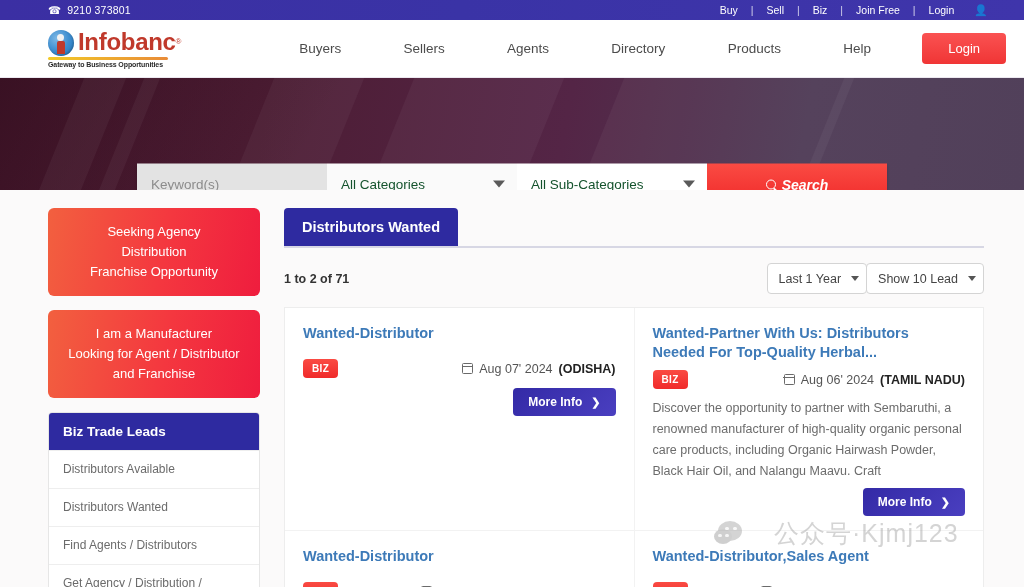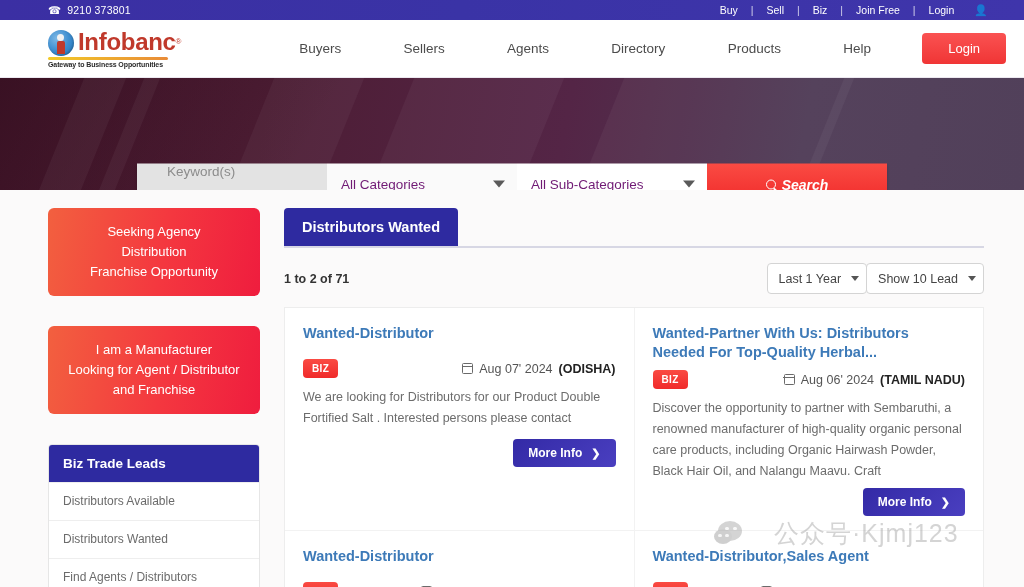--- a/index.html
+++ b/index.html
@@ -70,43 +70,43 @@
   .s4{left:390px; top:-40px; width:150px; height:200px; background:rgba(255,255,255,.022);}
   .s5{left:600px; top:-40px; width:230px; height:200px; background:rgba(255,255,255,.05);}
   .s6{left:820px; top:-40px; width:260px; height:200px; background:rgba(255,255,255,.035);}
   .hero-dark{position:absolute; left:0; top:0; width:430px; height:112px;
     background:linear-gradient(120deg, rgba(40,8,22,.55), rgba(40,8,22,0) 70%);}
   .searchbar{
     position:absolute; left:137px; top:106px; transform:translateY(-50%);
     width:750px; height:41px; display:flex; align-items:stretch;
     box-shadow:0 1px 3px rgba(0,0,0,.18);
   }
-  .sb-key{flex:0 0 190px; background:#e3e3e3; display:flex; padding:0 30px;}
+  .sb-key{flex:0 0 190px; background:#e3e3e3; display:flex; align-items:center; padding:0 14px;}
   .sb-key span{color:#8c8c8c; font-size:13.5px;}
   .sb-sel{background:#fafafa; display:flex; align-items:center; justify-content:space-between; padding:0 12px 0 14px;}
   .sb-sel.a{flex:0 0 190px;}
   .sb-sel.b{flex:0 0 190px; background:#fff;}
-  .sb-sel span{color:#701a75; font-size:13.5px;}
+  .sb-sel span{color:#14532d; font-size:13.5px;}
   .chev{width:0;height:0;border-left:6px solid transparent;border-right:6px solid transparent;border-top:7px solid #5a5a5a;}
   .sb-btn{
     flex:1; background:linear-gradient(180deg,#fa4b43 0%,#f02a2a 100%);
     color:#fff; display:flex; align-items:center; justify-content:center; gap:6px;
     font-size:14px; font-weight:bold; border:none; cursor:pointer; font-family:inherit;font-style:italic;
   }
   .mag{width:10px;height:10px;border:1.8px solid #fff;border-radius:50%;position:relative;display:inline-block;}
   .mag:after{content:"";position:absolute;right:-4px;bottom:-3px;width:6px;height:1.8px;background:#fff;transform:rotate(45deg);}
 
   
   .page{display:flex; padding:18px 40px 0 48px; gap:24px;}
 
   
   .sidebar{width:212px; flex:none;}
   .promo{
     border-radius:6px; color:#fff; text-align:center; font-size:13px; line-height:20px;
-    padding:14px 10px; margin-bottom:30px;
+    padding:14px 10px; margin-bottom:14px;
     background:linear-gradient(100deg,#f2603f 0%,#f4373f 55%,#ef1d3e 100%);
   }
   .panel{border:1px solid #e6e6e6; border-radius:4px; overflow:hidden; background:#fff;}
   .panel-head{
     background:#2e2aa0; color:#fff; font-size:13.5px; font-weight:bold;
     padding:11px 14px;
   }
   .panel-item{
     padding:10px 14px; font-size:12px; color:#6b6b6b;
     border-top:1px solid #eeeeee; line-height:17px;
@@ -291,21 +291,20 @@
       <div class="card">
         <a class="card-title" href="#">Wanted-Distributor</a>
         <div class="meta">
           <span class="biz">BIZ</span>
           <span class="meta-right">
             <span class="cal"></span>
             <span>Aug 07' 2024</span>
             <span class="state">(ODISHA)</span>
           </span>
         </div>
-        <div class="desc">We are looking for Distributors for our Product Double Fortified Salt . Interested persons please contact</div>
         <button class="moreinfo">
           <span>More Info</span>
           <span class="arrow">❯</span>
         </button>
       </div>
 
       <div class="card">
         <a class="card-title" href="#">Wanted-Partner With Us: Distributors Needed For Top-Quality Herbal...</a>
         <div class="meta" style="margin-top:8px">
           <span class="biz">BIZ</span>

